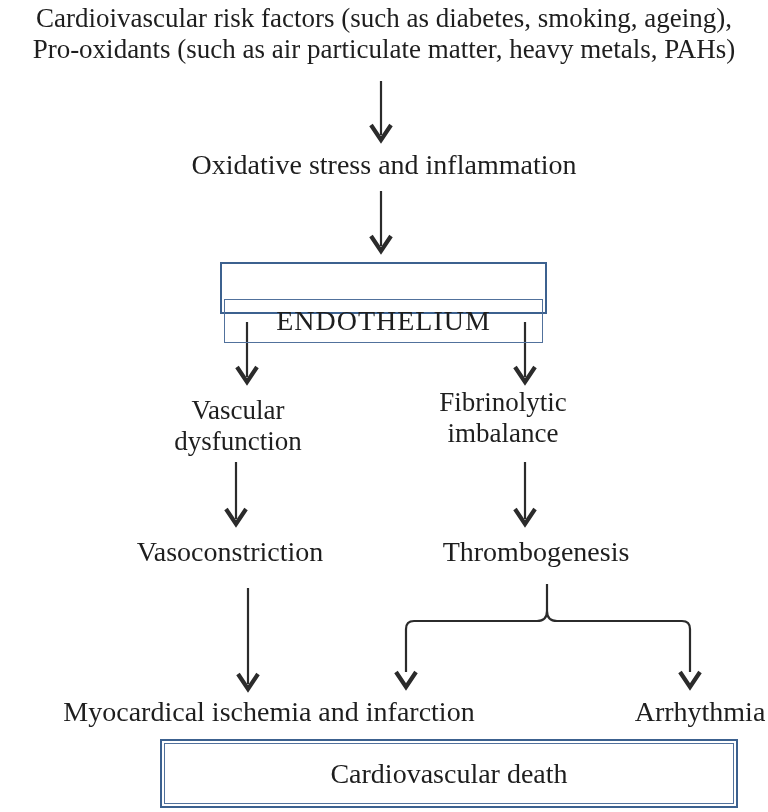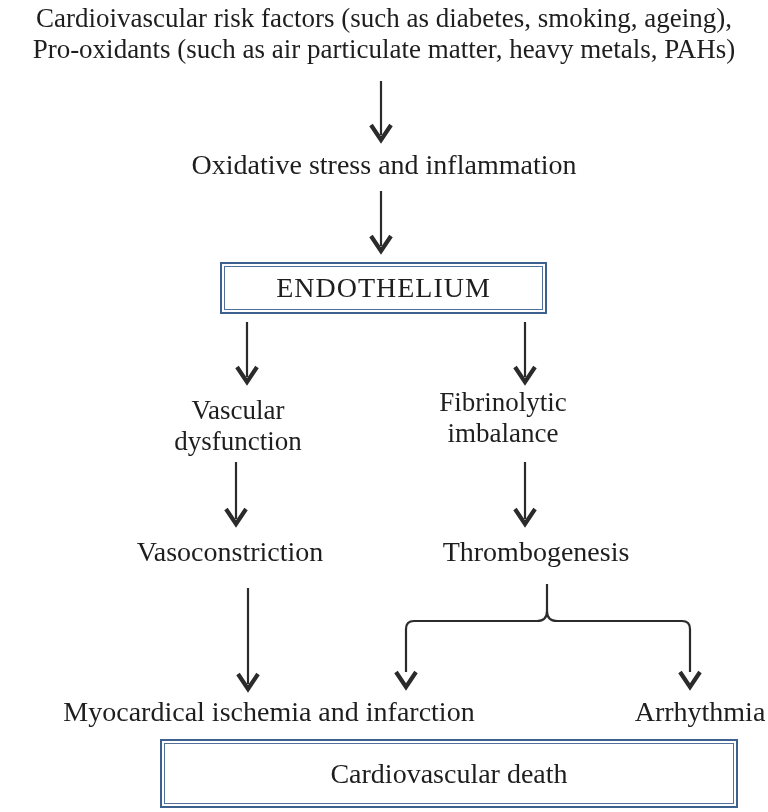--- a/index.html
+++ b/index.html
@@ -35,21 +35,21 @@
     padding:2px;
     background:var(--bg);
   }
   .dbox .inner{
     width:100%;height:100%;
     border:1px solid var(--border-inner);
     display:flex;align-items:center;justify-content:center;
     font-size:28px;white-space:nowrap;
   }
   .endothelium-box{left:220px;top:262px;width:327px;height:52px;}
-  .endothelium-box .inner{letter-spacing:1px;}
+  .endothelium-box .inner{letter-spacing:1px;margin-top:33px;}
   .death-box{left:160px;top:739px;width:578px;height:69px;}
   .stroke-line{stroke:var(--arrow);stroke-width:2.2;fill:none;}
   .stroke-head{stroke:var(--arrow);stroke-width:4.2;fill:none;stroke-linejoin:miter;}
 </style>
 </head>
 <body>
 
 <div class="canvas">
 
   <svg class="connectors" width="768" height="812" viewBox="0 0 768 812">

